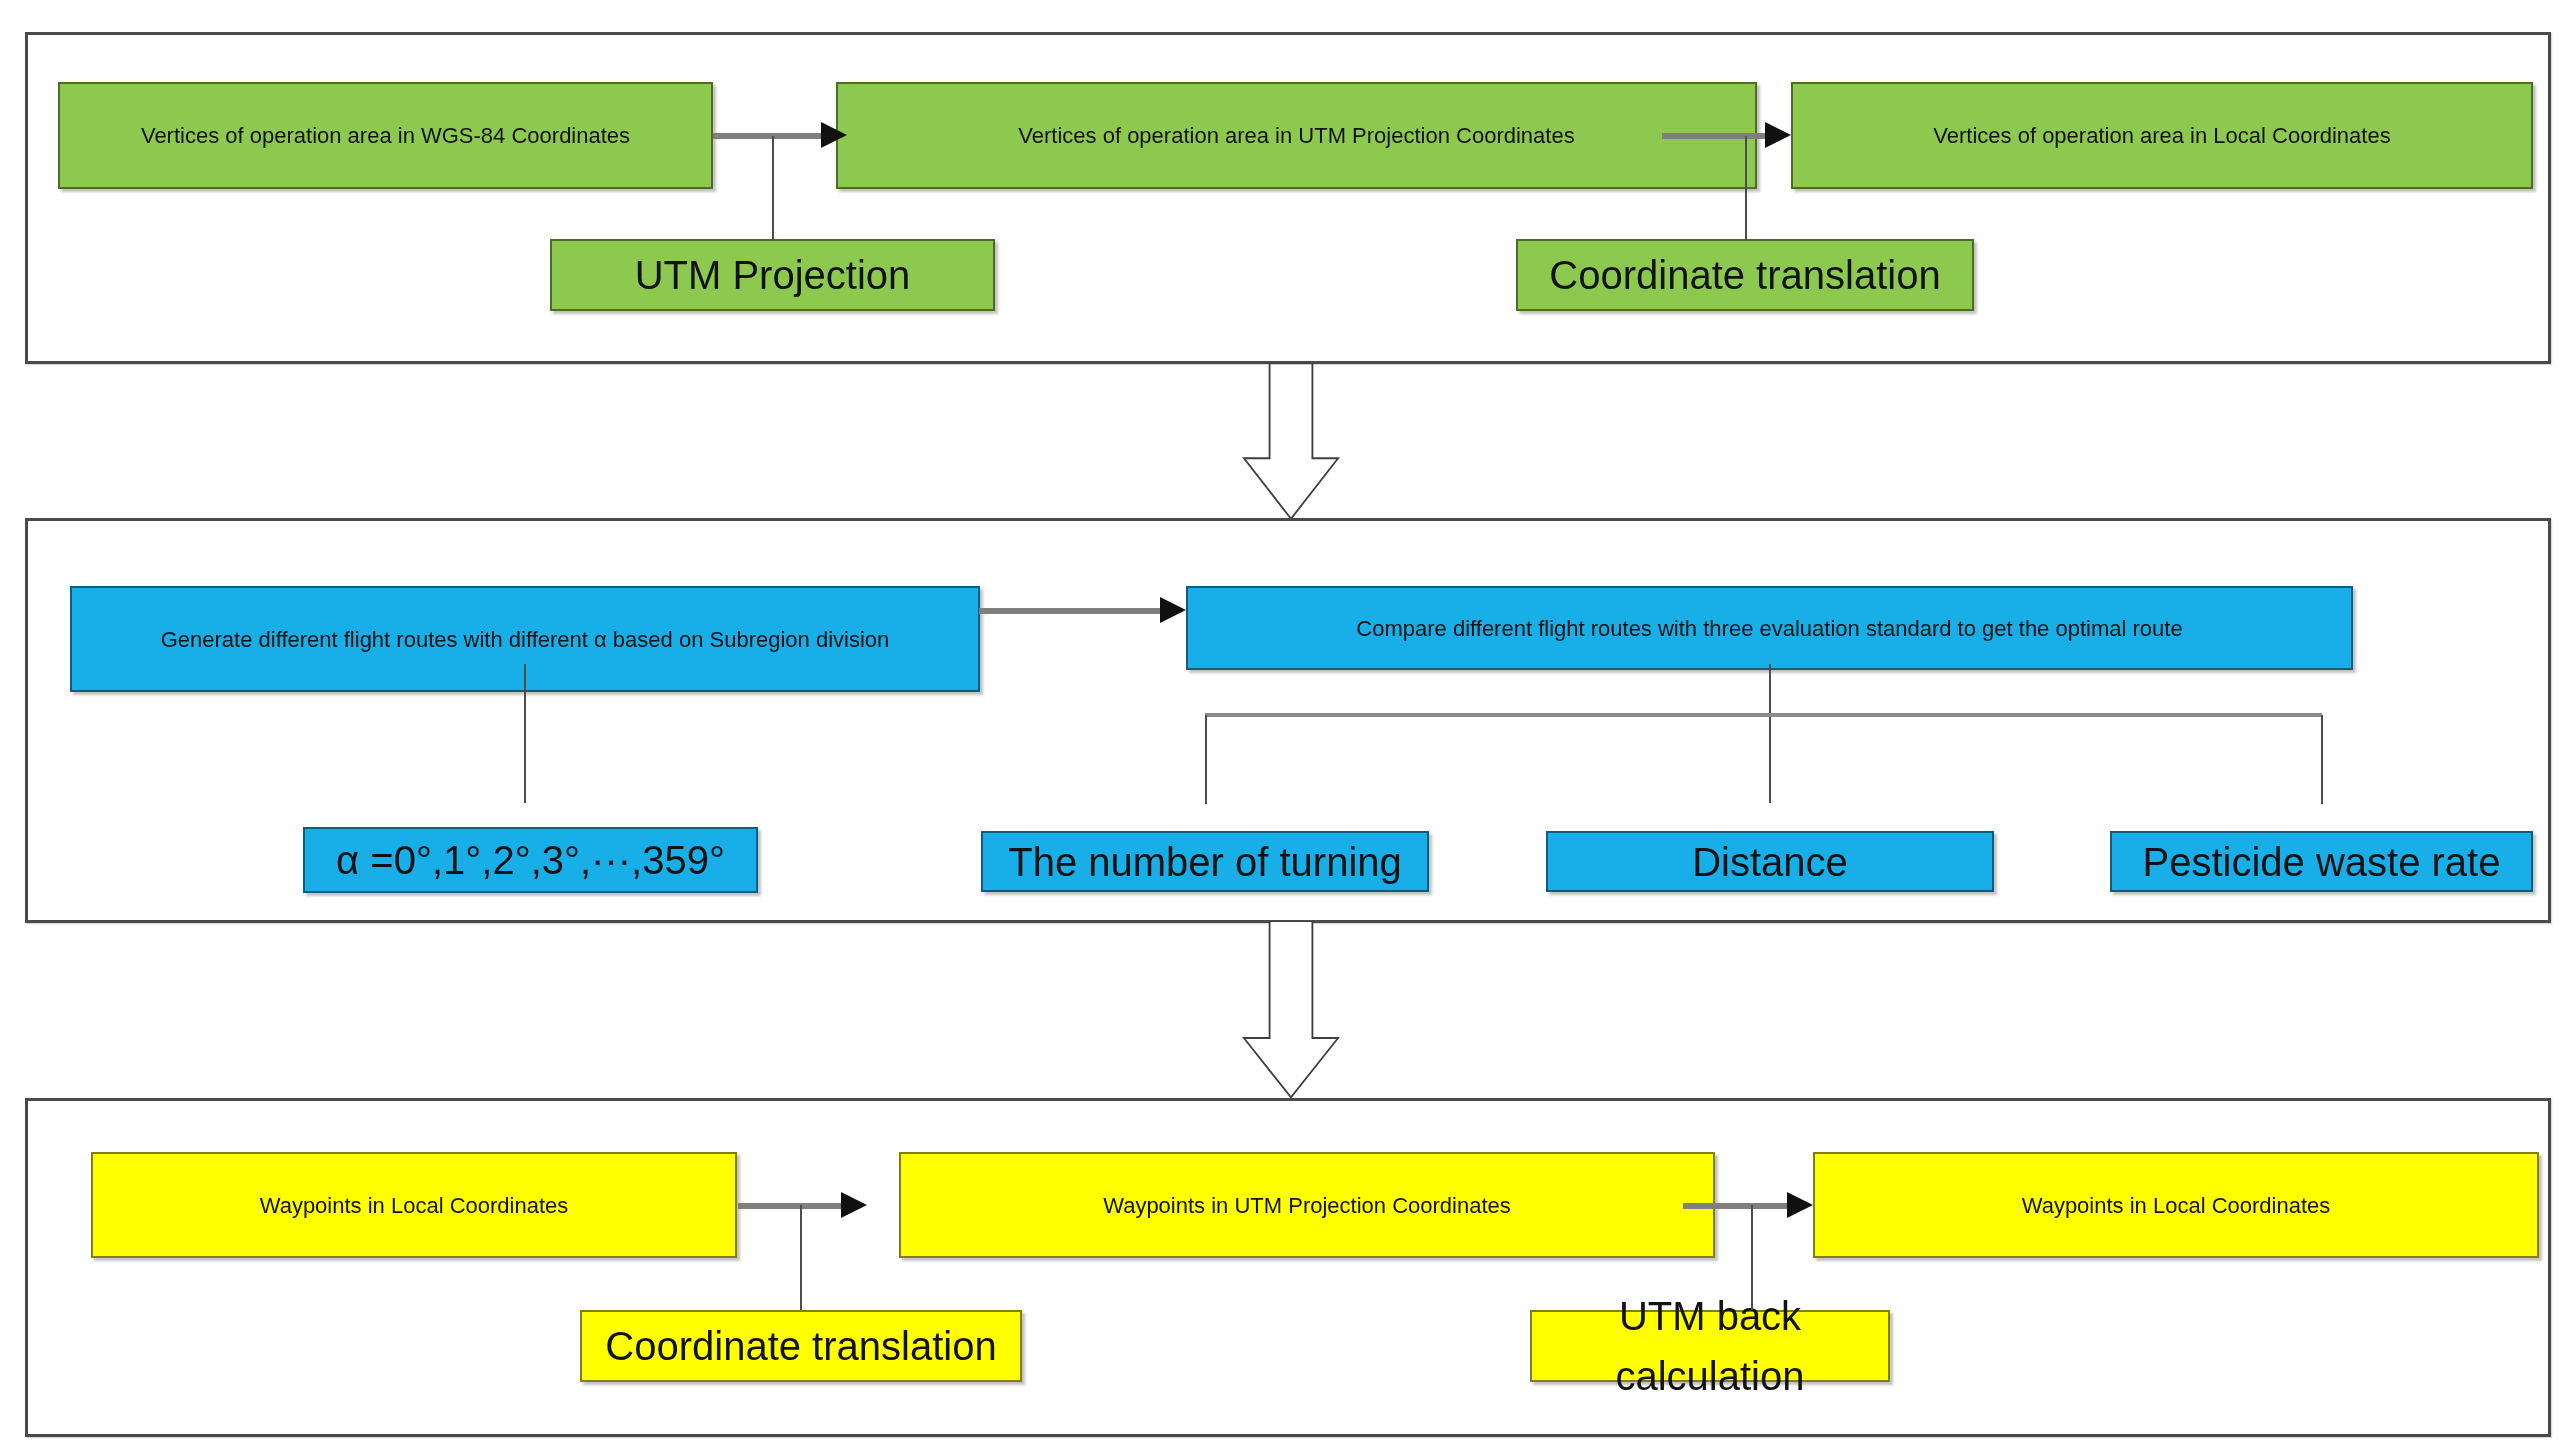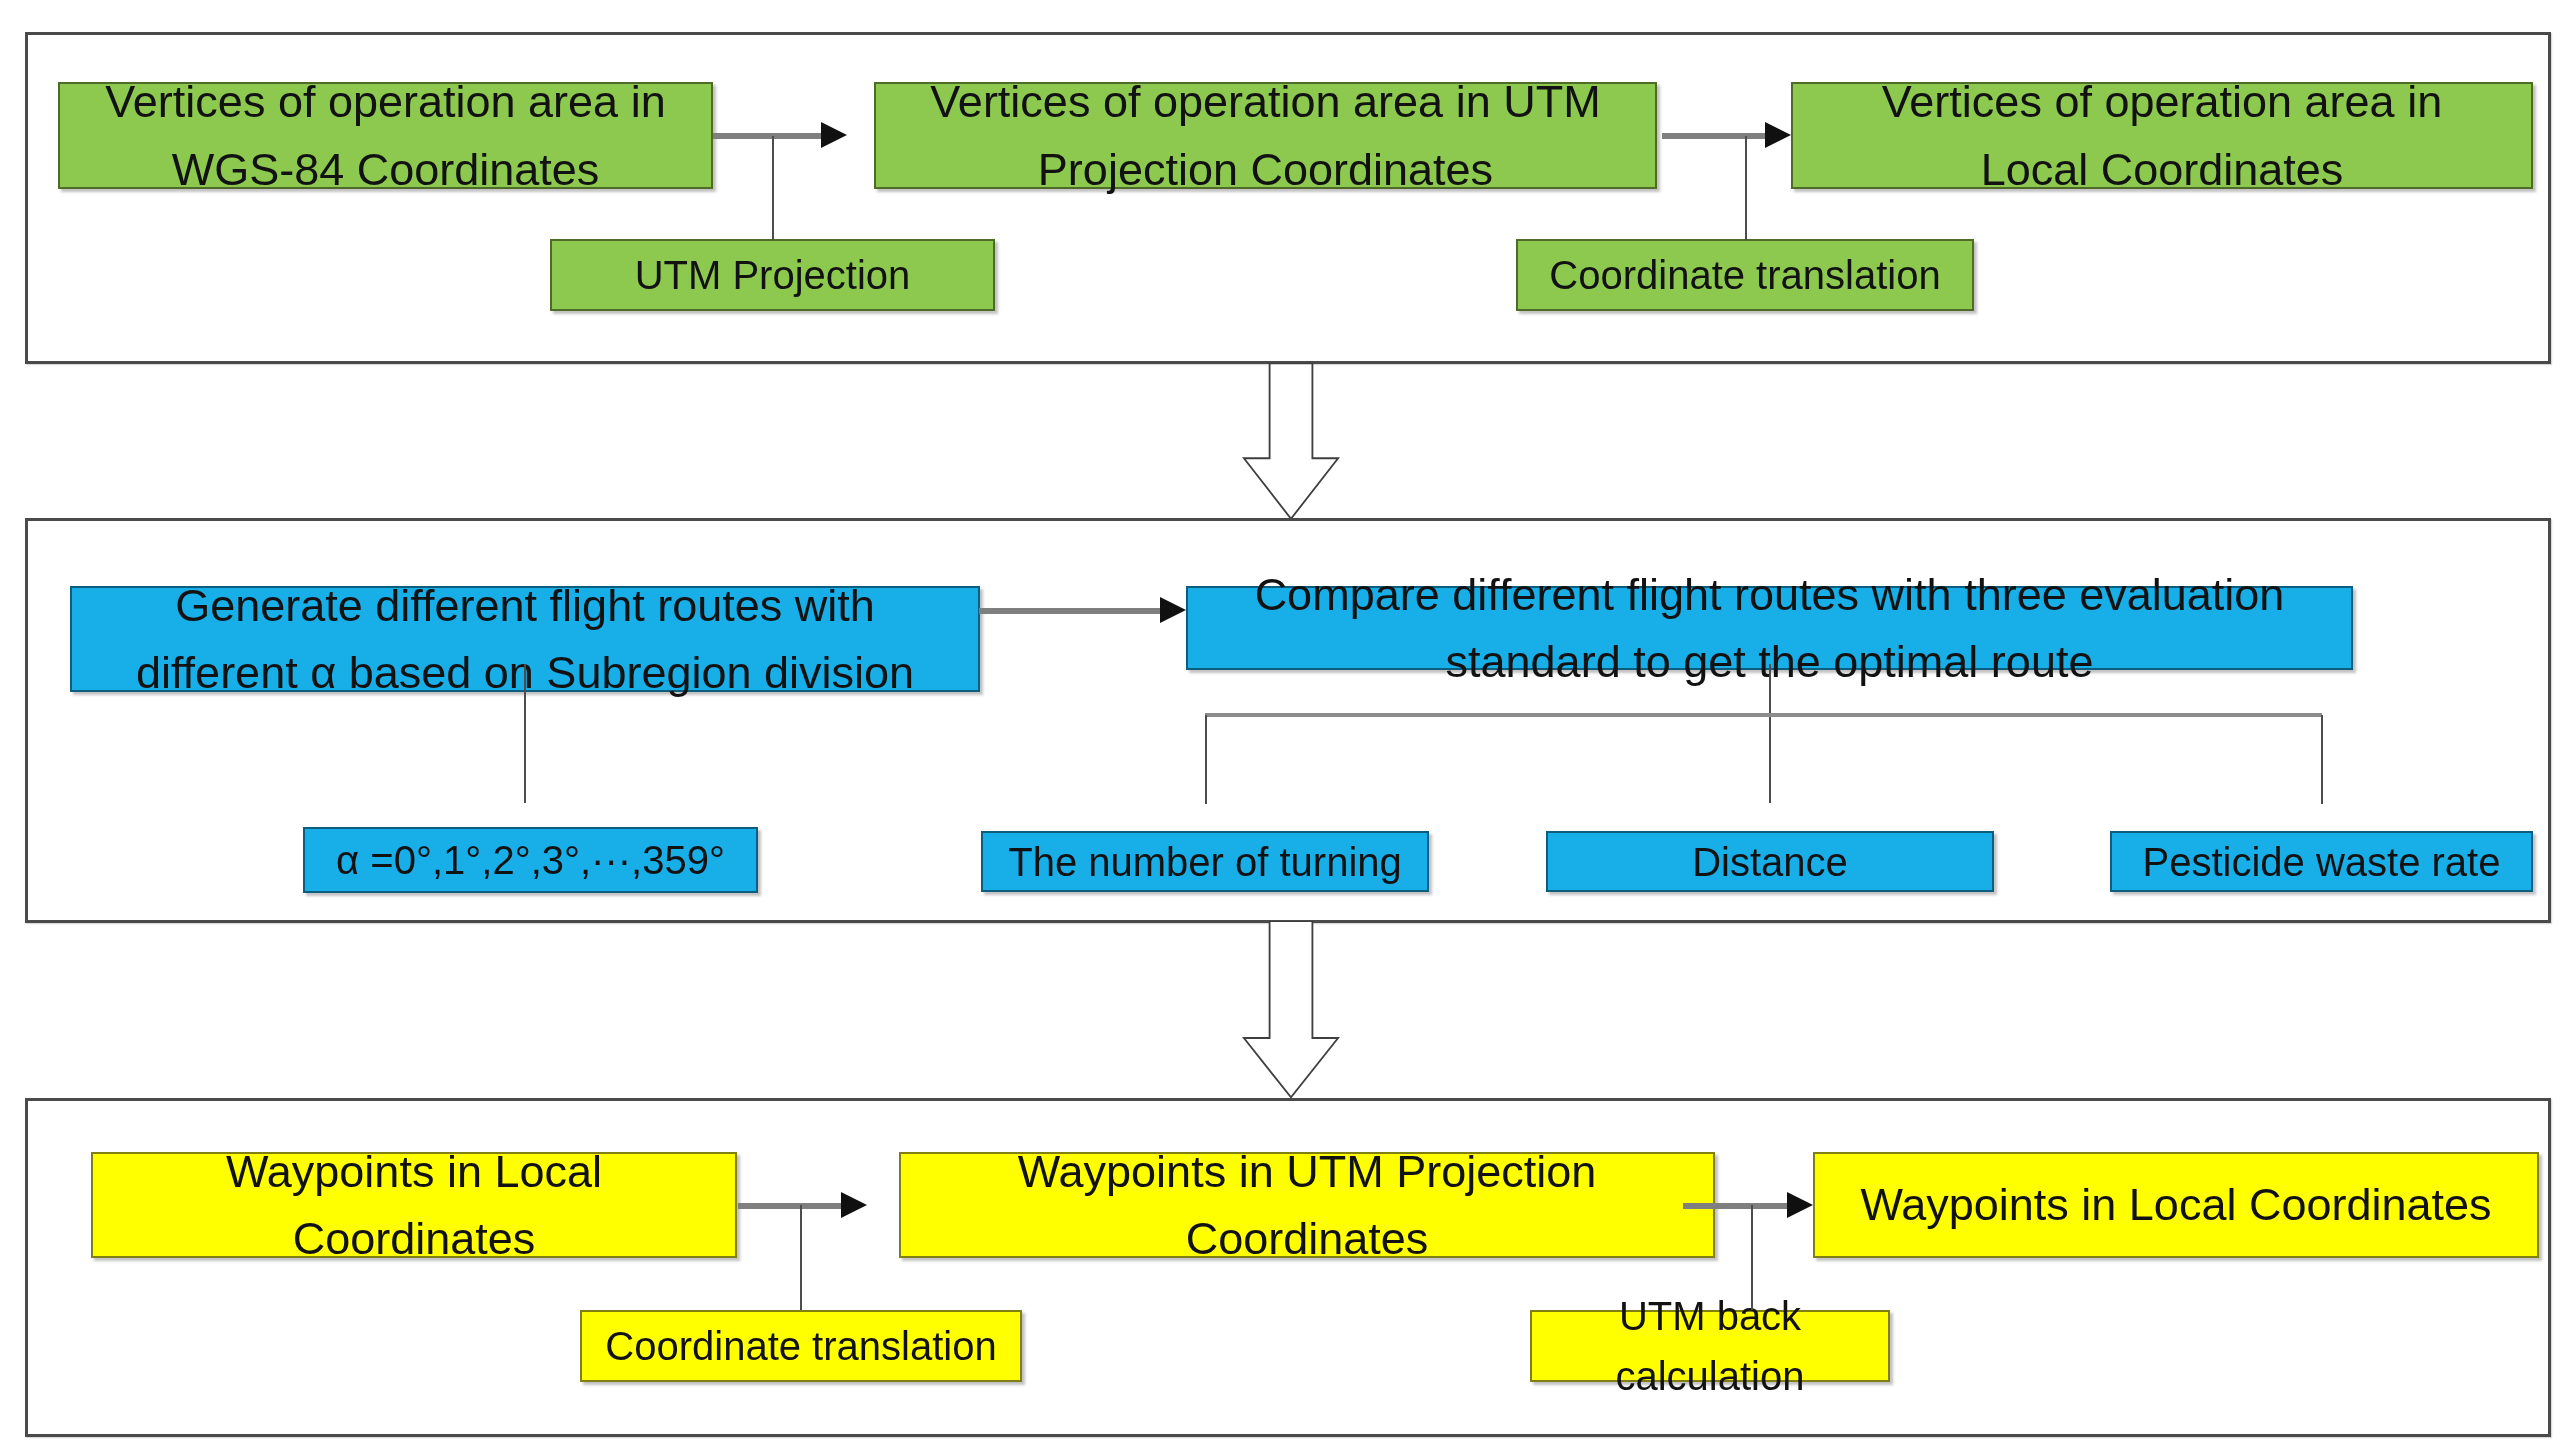--- a/index.html
+++ b/index.html
@@ -3,21 +3,21 @@
 <meta charset="utf-8">
 <style>
   html,body{margin:0;padding:0;background:#ffffff;}
   body{width:2576px;height:1455px;position:relative;font-family:"Liberation Sans",sans-serif;}
   .canvas{position:absolute;left:0;top:0;width:2576px;height:1455px;background:#ffffff;}
 
   .panel{position:absolute;border:3.1px solid var(--border-dark);background:transparent;box-sizing:border-box;
          box-shadow:1.2px 1.2px 0 rgba(150,150,150,.35);}
 
   .box{position:absolute;display:flex;align-items:center;justify-content:center;text-align:center;
-       box-sizing:border-box;color:#121212;font-size:45px;line-height:1.5;
+       box-sizing:border-box;color:#121212;font-size:22px;line-height:1.5;
        box-shadow:2.5px 3.1px 2.5px rgba(120,120,120,.45);padding:0 31px;}
   .label{font-size:40px;padding:0 12.3px;}
   .green{background:var(--green);border:2.5px solid #4e6b28;}
   .blue{background:var(--blue);border:2.5px solid #0d5e7e;margin-top:28px;}
   .yellow{background:var(--yellow);border:2.5px solid #7f7f14;}
 
   .hline{position:absolute;background:var(--line-gray);}
   .vline{position:absolute;background:#4d4d4d;}
   .ahead{position:absolute;width:0;height:0;border-top:13.5px solid transparent;
          border-bottom:13.5px solid transparent;border-left:26px solid #101010;}
@@ -25,21 +25,21 @@
 </style>
 </head>
 <body>
 
 <div class="canvas">
 
   <section class="panel" style="left:24.5px;top:32px;width:2526px;height:332px;"></section>
 
   <div class="box green" style="left:58px;top:82px;width:655px;height:107px;">Vertices of operation area in WGS-84 Coordinates</div>
 
-  <div class="box green" style="left:874px;top:82px;width:783px;height:107px;">Vertices of operation area in UTM Projection Coordinates</div>
+  <div class="box green" style="left:836px;top:82px;width:921px;height:107px;">Vertices of operation area in UTM Projection Coordinates</div>
 
   <div class="box green" style="left:1791px;top:82px;width:742px;height:107px;">Vertices of operation area in Local Coordinates</div>
 
   <div class="box green label" style="left:550px;top:239px;width:445px;height:72px;">UTM Projection</div>
 
   <div class="box green label" style="left:1516px;top:239px;width:458px;height:72px;">Coordinate translation</div>
 
   <div class="hline" style="left:713px;top:133px;width:110px;height:5.5px;"></div>
   <div class="ahead" style="left:821px;top:122px;"></div>
 

